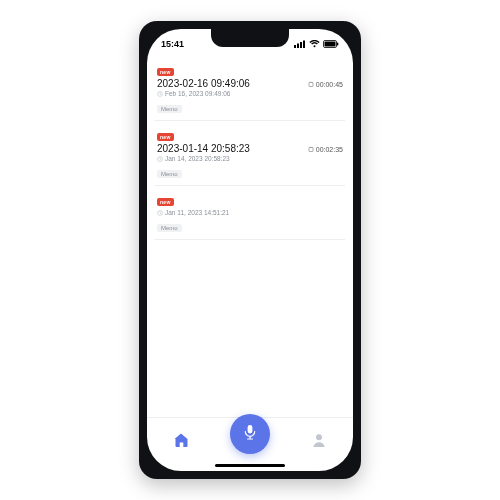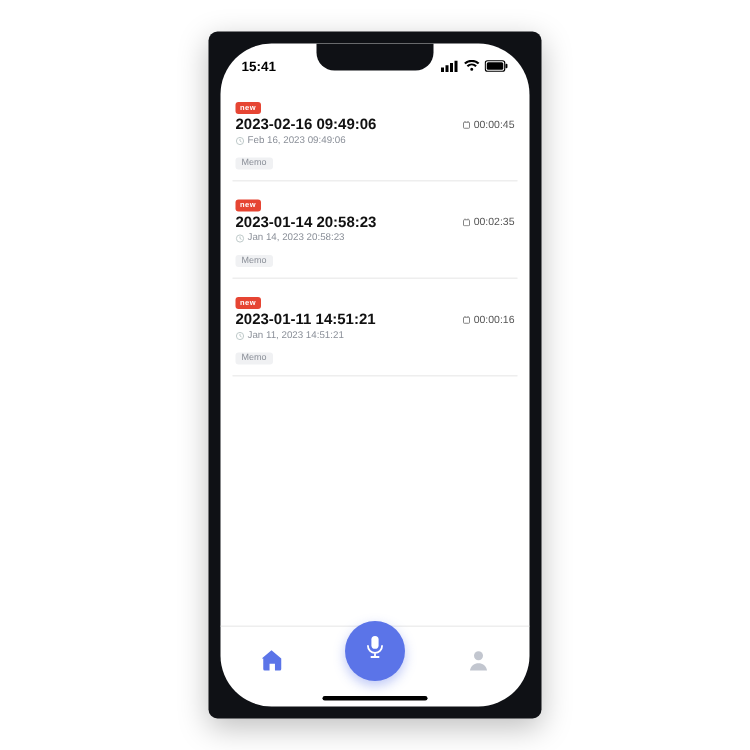--- a/index.html
+++ b/index.html
@@ -5,21 +5,21 @@
   * { box-sizing: border-box; margin: 0; padding: 0; }
   body {
     width: 500px; height: 500px;
     background: #fff;
     display: flex; align-items: center; justify-content: center;
     font-family: -apple-system, "Helvetica Neue", Arial, sans-serif;
   }
   .phone {
     width: 222px; height: 458px;
     background: #0f1115;
-    border-radius: 6px;
+    border-radius: 18px;
     padding: 8px;
     position: relative;
     box-shadow: 0 6px 20px rgba(0,0,0,0.25);
   }
   .screen {
     width: 100%; height: 100%;
     background: #fff;
     border-radius: 34px;
     overflow: hidden;
     position: relative;
@@ -60,21 +60,21 @@
   .badge {
     display: inline-block;
     background: #e64533; color: #fff;
     font-size: 5px; font-weight: 600;
     padding: 1px 3px; border-radius: 2px;
     margin-bottom: 1px; letter-spacing: .3px;
   }
   .row-title {
     display: flex; justify-content: space-between; align-items: baseline;
   }
-  .fname { font-size: 10px; font-weight: 700; color: #111; }
+  .fname { font-size: 10px; font-weight: 400; color: #111; }
   .dur { font-size: 7px; color: #555; display: flex; align-items: center; gap: 2px; }
   .meta { font-size: 6.5px; color: #8a8f98; margin-top: 1px; display: flex; align-items: center; gap: 2px;}
   .memo {
     display: inline-block;
     font-size: 6px; color: #8a8f98;
     background: #f0f1f3;
     padding: 1px 4px; border-radius: 2px;
     margin-top: 3px;
   }
 
@@ -176,30 +176,20 @@
               <circle cx="3" cy="3" r="2.4" fill="none" stroke="#9aa" stroke-width=".6"></circle>
               <path d="M3 1.6V3l1 .6" stroke="#9aa" stroke-width=".6" fill="none"></path>
             </svg>
           <span>Jan 14, 2023 20:58:23</span>
         </div>
         <span class="memo">Memo</span>
       </div>
 
       <div class="item">
         <span class="badge">new</span>
-        <div class="row-title">
-          <span class="fname">2023-01-11 14:51:21</span>
-          <span class="dur">
-            <svg width="6" height="6" viewBox="0 0 6 6">
-                <rect x="1" y="1.5" width="4" height="4" rx=".5" fill="none" stroke="#777" stroke-width=".6"></rect>
-                <path d="M2 1.5V.7M4 1.5V.7" stroke="#777" stroke-width=".6"></path>
-              </svg>
-            <span>00:00:16</span>
-          </span>
-        </div>
         <div class="meta">
           <svg class="clock-icn" width="6" height="6" viewBox="0 0 6 6">
               <circle cx="3" cy="3" r="2.4" fill="none" stroke="#9aa" stroke-width=".6"></circle>
               <path d="M3 1.6V3l1 .6" stroke="#9aa" stroke-width=".6" fill="none"></path>
             </svg>
           <span>Jan 11, 2023 14:51:21</span>
         </div>
         <span class="memo">Memo</span>
       </div>
 

